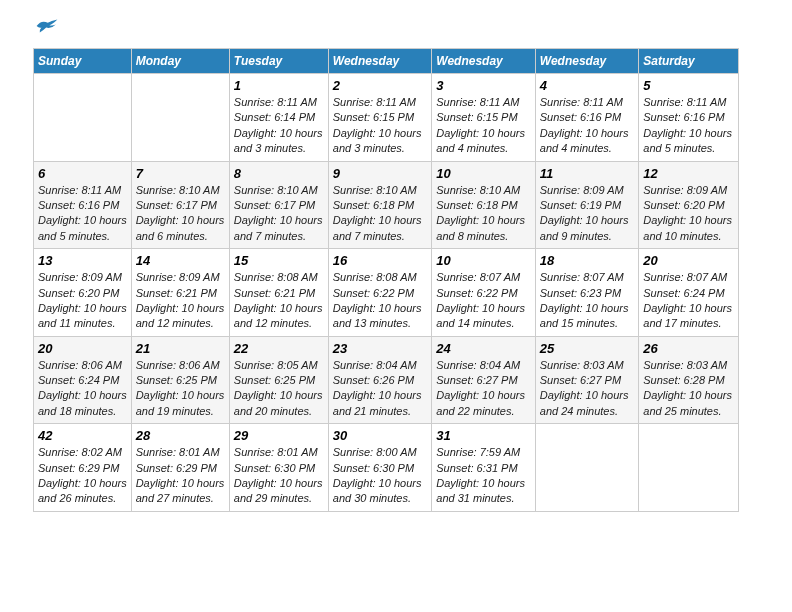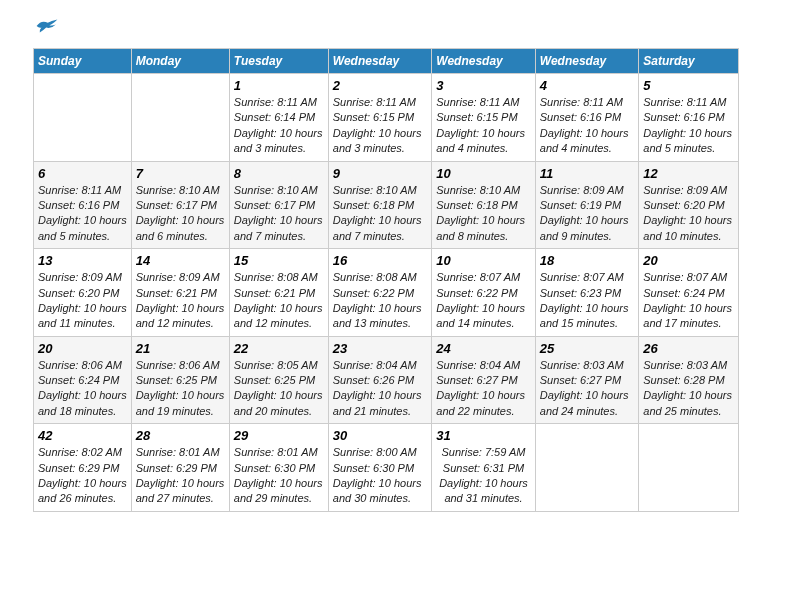--- a/index.html
+++ b/index.html
@@ -314,21 +314,21 @@
 Daylight: 10 hours and 29 minutes.</div>
           </td>
           <td>
             <span class="day-number">30</span>
             <div class="cell-content" style="white-space: pre-line;">Sunrise: 8:00 AM
 Sunset: 6:30 PM
 Daylight: 10 hours and 30 minutes.</div>
           </td>
           <td>
             <span class="day-number">31</span>
-            <div class="cell-content" style="white-space: pre-line; text-align: center;">Sunrise: 7:59 AM
+            <div class="cell-content" style="white-space: pre-line;">Sunrise: 7:59 AM
 Sunset: 6:31 PM
 Daylight: 10 hours and 31 minutes.</div>
           </td>
           <td class="empty-cell"></td>
           <td class="empty-cell"></td>
         </tr>
       </tbody>
   </table>
 </div>
 

